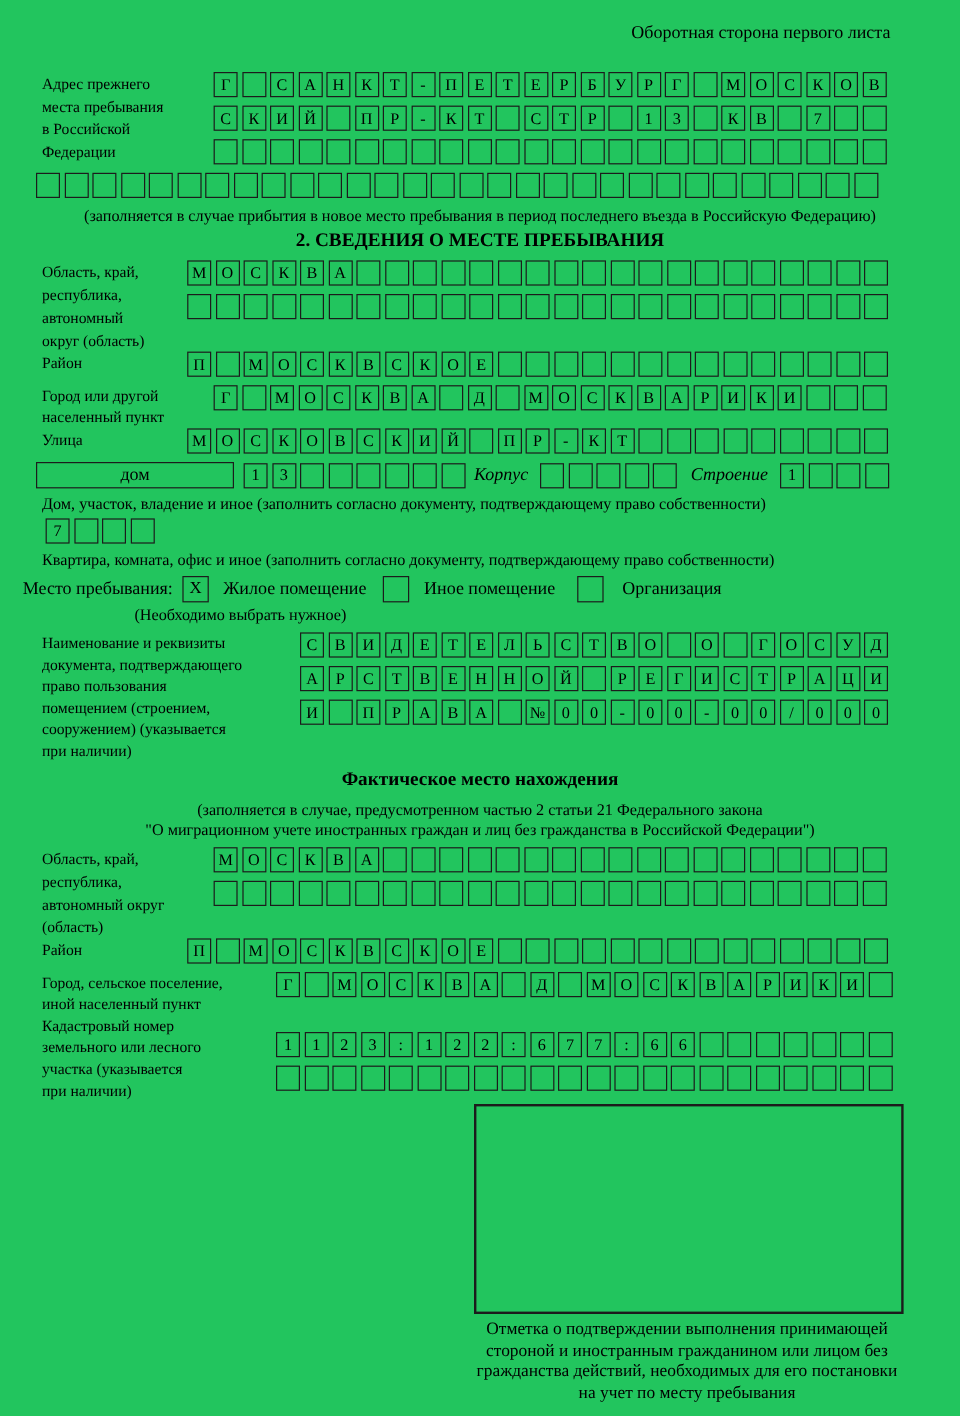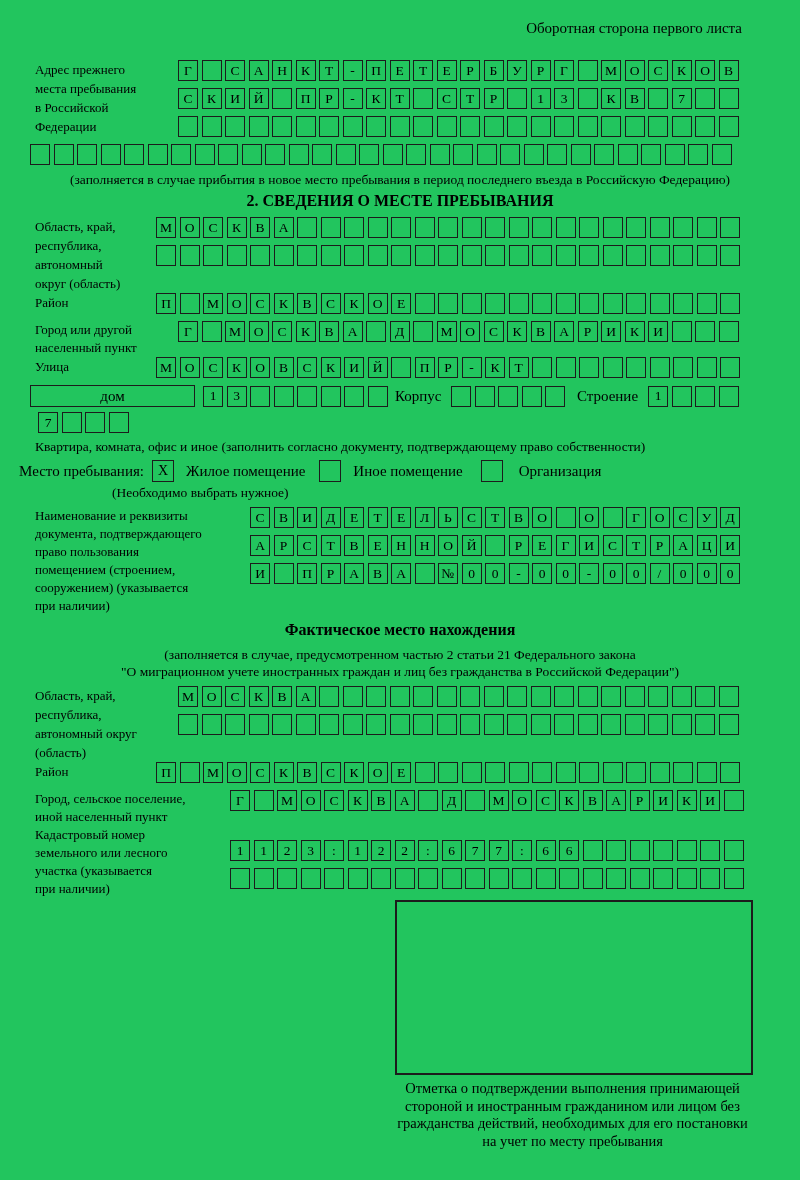--- a/index.html
+++ b/index.html
@@ -28,21 +28,21 @@
   .caption{font-size:13.5px;text-align:center;height:16px;margin-bottom:4px;}
   .caption-left{font-size:13.5px;padding-left:35px;height:16px;margin-bottom:4px;}
   .title{font-size:16px;font-weight:bold;text-align:center;height:19px;margin-bottom:6px;}
   .mt22{margin-top:22px;}
   .rect-field{
     box-sizing:border-box;border:1.8px solid #1c1c1c;height:22px;flex:0 0 auto;
     display:flex;align-items:center;justify-content:center;font-size:15px;
   }
   .inline-row{display:flex;align-items:center;padding-left:30px;margin-bottom:5px;}
   .inline-row .cells{margin-bottom:0;}
-  .ilabel{font-size:15px;flex:0 0 auto;}
+  .ilabel{font-size:15px;flex:0 0 auto;font-style:italic;}
   .chk{
     box-sizing:border-box;width:22px;height:22px;border:1.8px solid #1c1c1c;flex:0 0 auto;
     display:inline-flex;align-items:center;justify-content:center;font-size:14px;
   }
   .mesto-row{display:flex;align-items:center;padding-left:19px;height:24px;margin-bottom:2px;font-size:15px;}
   .note{font-size:13.5px;margin-left:112px;height:16px;margin-bottom:6px;}
   .fact-cap{font-size:13.5px;text-align:center;line-height:17px;white-space:pre-line;margin-bottom:6px;}
   .stamp-box{box-sizing:border-box;margin-left:395px;margin-top:2px;width:358px;height:175px;border:2px solid #1c1c1c;}
   .stamp-cap{margin-left:385px;margin-top:5px;width:375px;font-size:14.5px;line-height:17.5px;text-align:center;white-space:pre-line;}
   .gap8{width:8px;flex:0 0 auto;}
@@ -362,20 +362,21 @@
         <span class="cb"></span>
       </div>
     <div class="ilabel" style="margin:0 10px 0 8px;">Строение</div>
     <div class="cells">
         <span class="cb">1</span>
         <span class="cb"></span>
         <span class="cb"></span>
         <span class="cb"></span>
       </div>
   </div>
+  <div class="caption-left">Дом, участок, владение и иное (заполнить согласно документу, подтверждающему право собственности)</div>
 
   <div class="inline-row" style="margin-top:3px;margin-bottom:6px;">
     <div class="gap8"></div>
     <div class="cells">
         <span class="cb">7</span>
         <span class="cb"></span>
         <span class="cb"></span>
         <span class="cb"></span>
       </div>
   </div>

